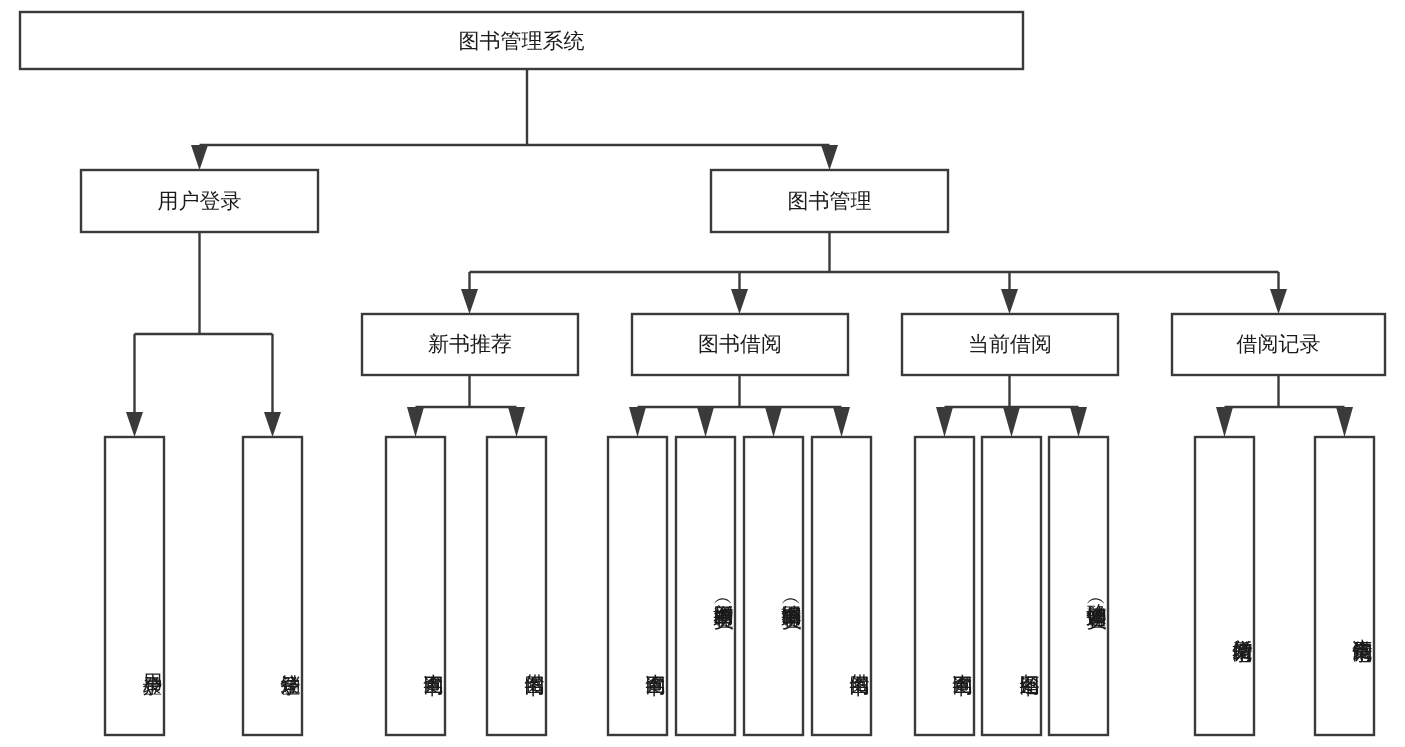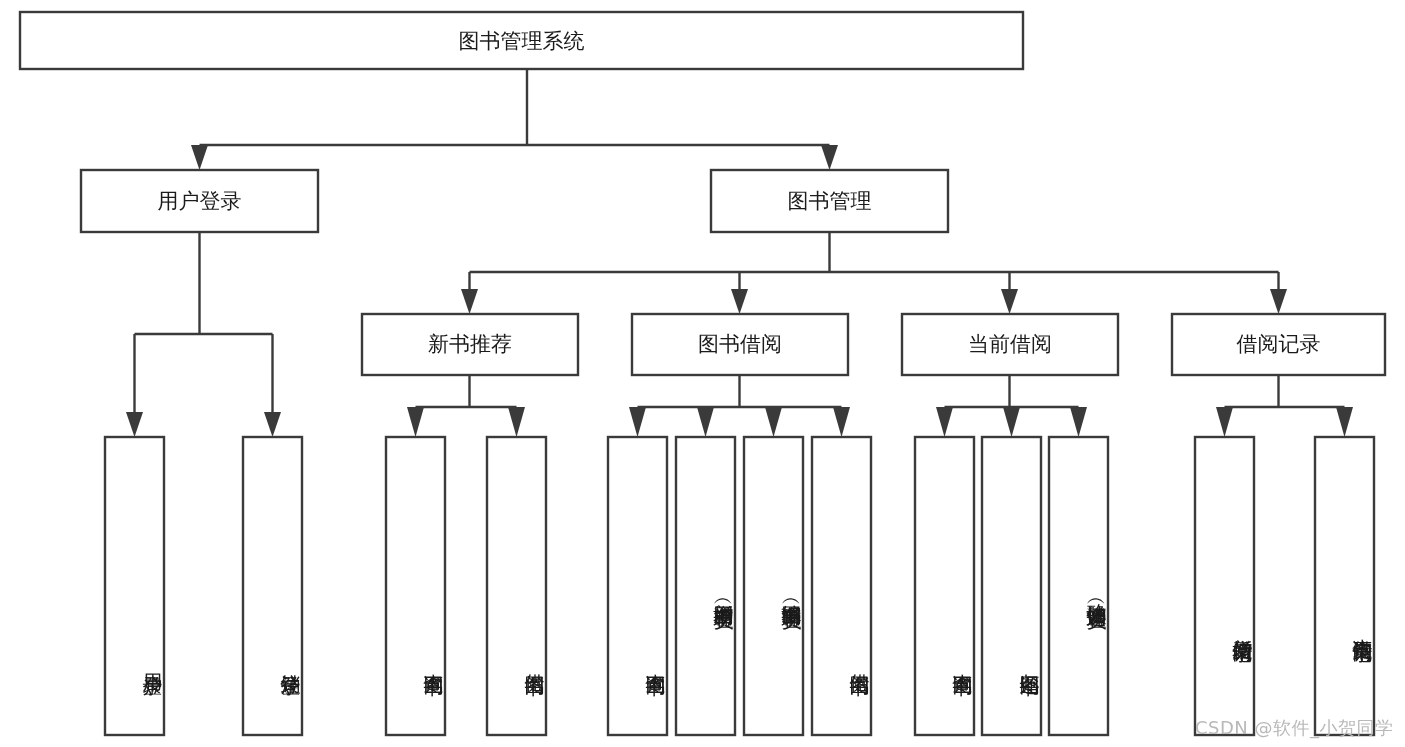--- a/index.html
+++ b/index.html
@@ -207,15 +207,14 @@
   <div class="leaf-label" style="left:608px; top:437px; width:59px; height:298px; padding-top:74px;">查询图书</div>
   <div class="leaf-label" style="left:676px; top:437px; width:59px; height:298px; padding-top:6px;">新增图书（管理员）</div>
   <div class="leaf-label" style="left:744px; top:437px; width:59px; height:298px; padding-top:6px;">编辑图书（管理员）</div>
   <div class="leaf-label" style="left:812px; top:437px; width:59px; height:298px; padding-top:74px;">借阅图书</div>
   <div class="leaf-label" style="left:915px; top:437px; width:59px; height:298px; padding-top:74px;">查询图书</div>
   <div class="leaf-label" style="left:982px; top:437px; width:59px; height:298px; padding-top:74px;">归还图书</div>
   <div class="leaf-label" style="left:1049px; top:437px; width:59px; height:298px; padding-top:6px;">确认归还（管理员）</div>
   <div class="leaf-label" style="left:1195px; top:437px; width:59px; height:298px; padding-top:40px;">新增借阅记录</div>
   <div class="leaf-label" style="left:1315px; top:437px; width:59px; height:298px; padding-top:40px;">查询借阅记录</div>
 
-  <div class="watermark" style="left:1195px; top:716px;">CSDN @软件_小贺同学</div>
 
 </div>
 
 </body></html>

